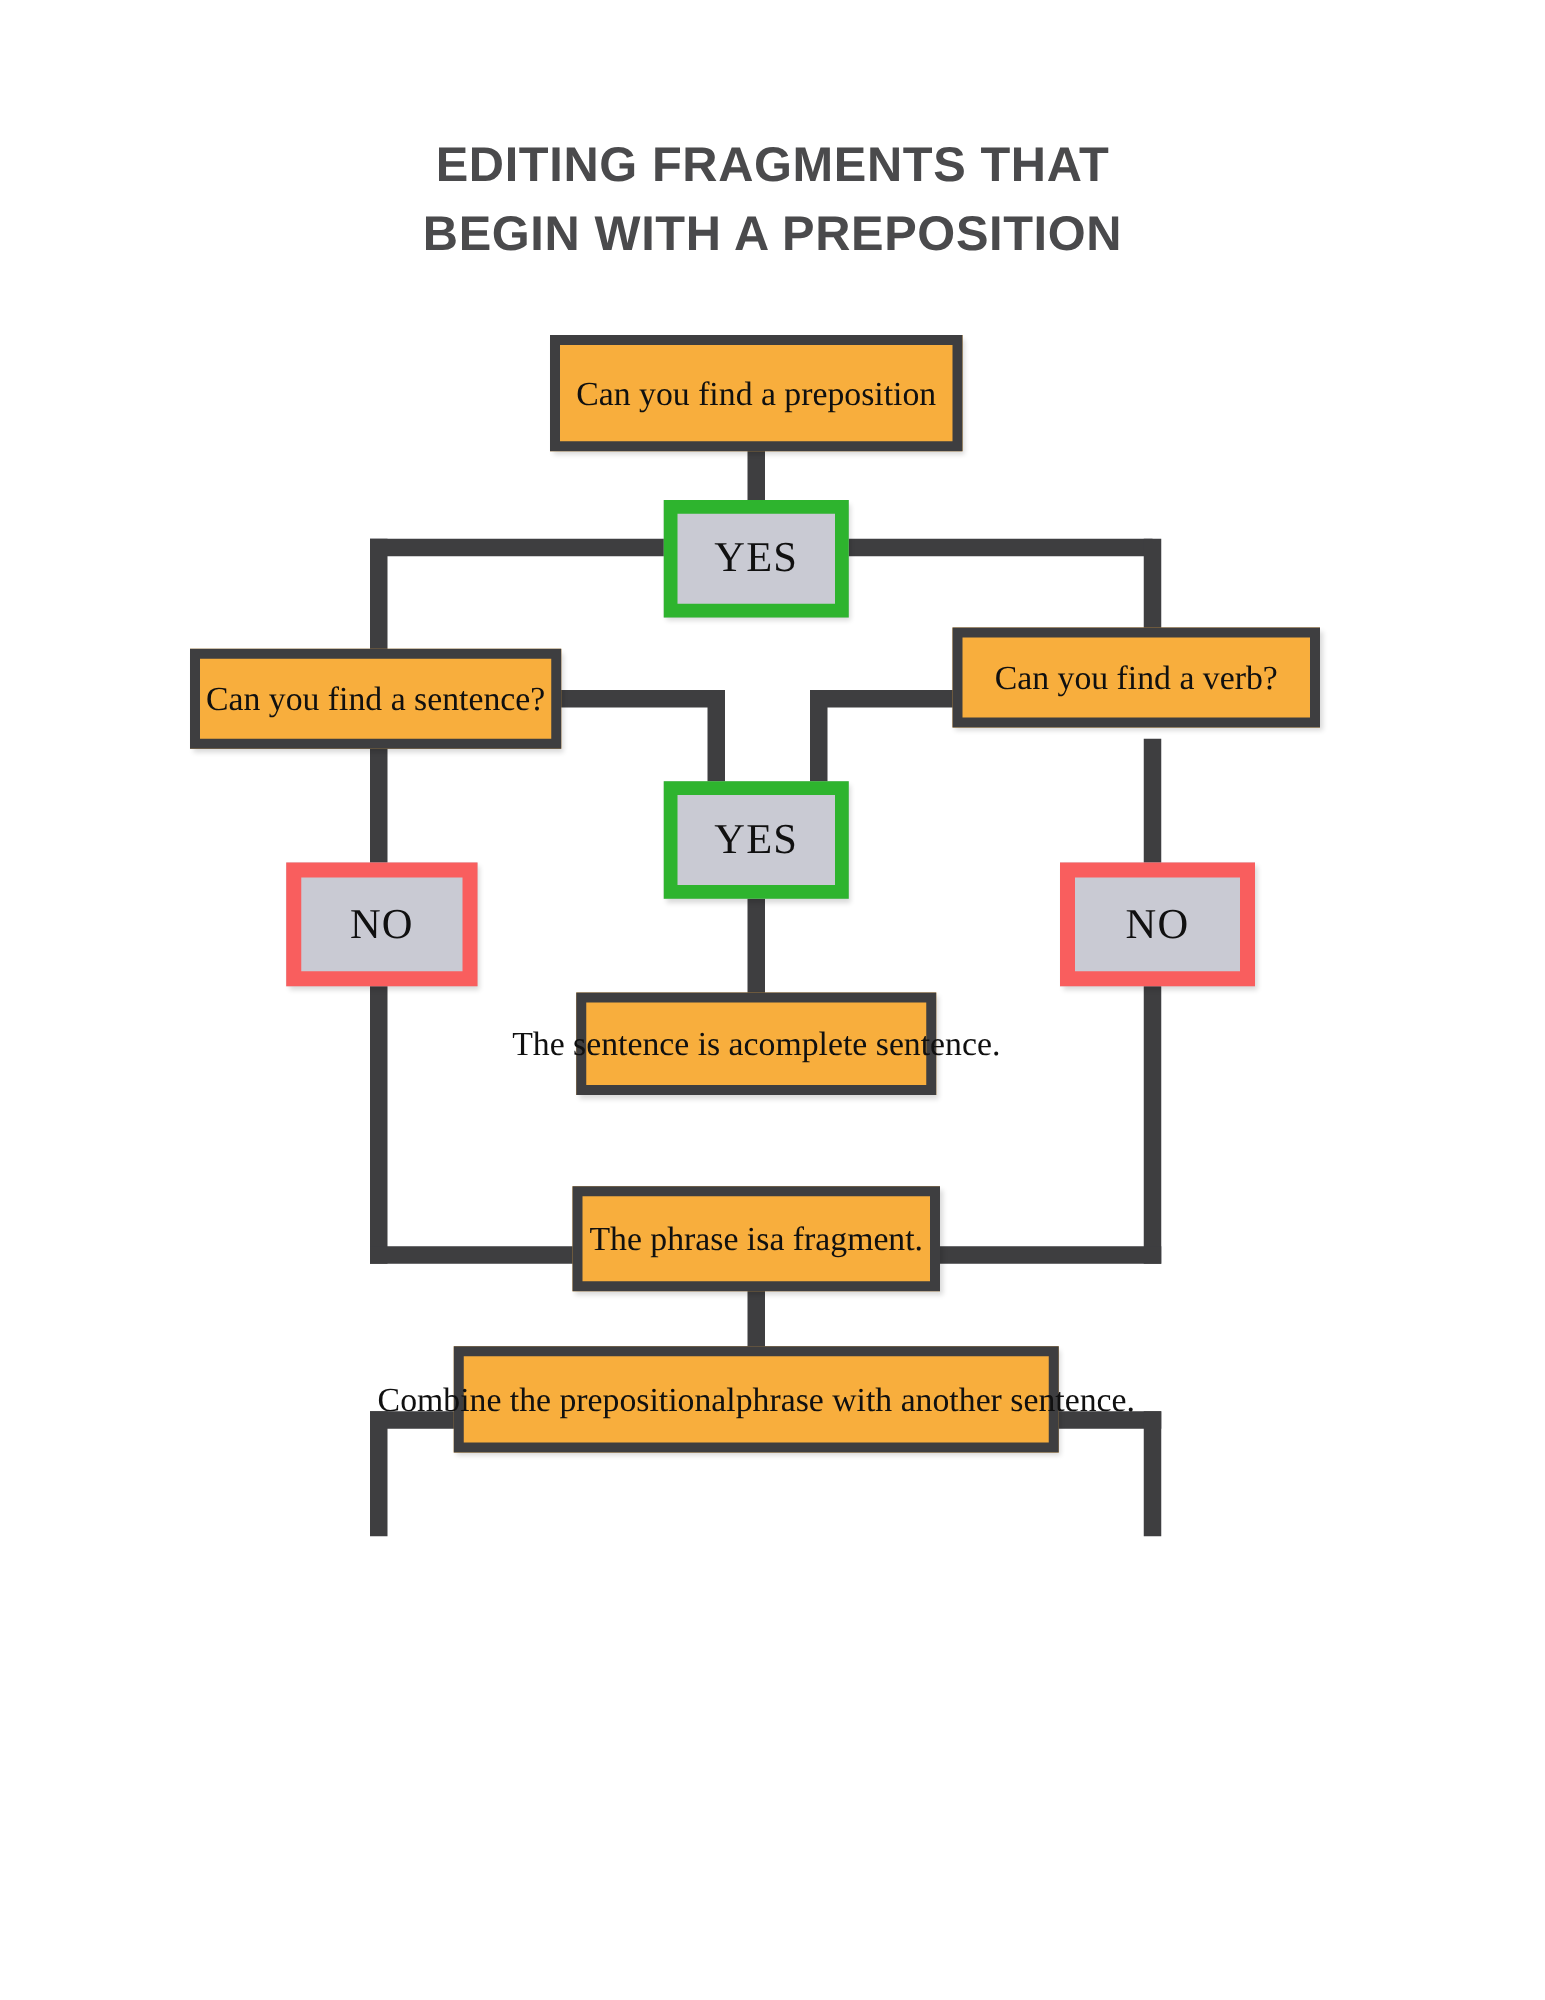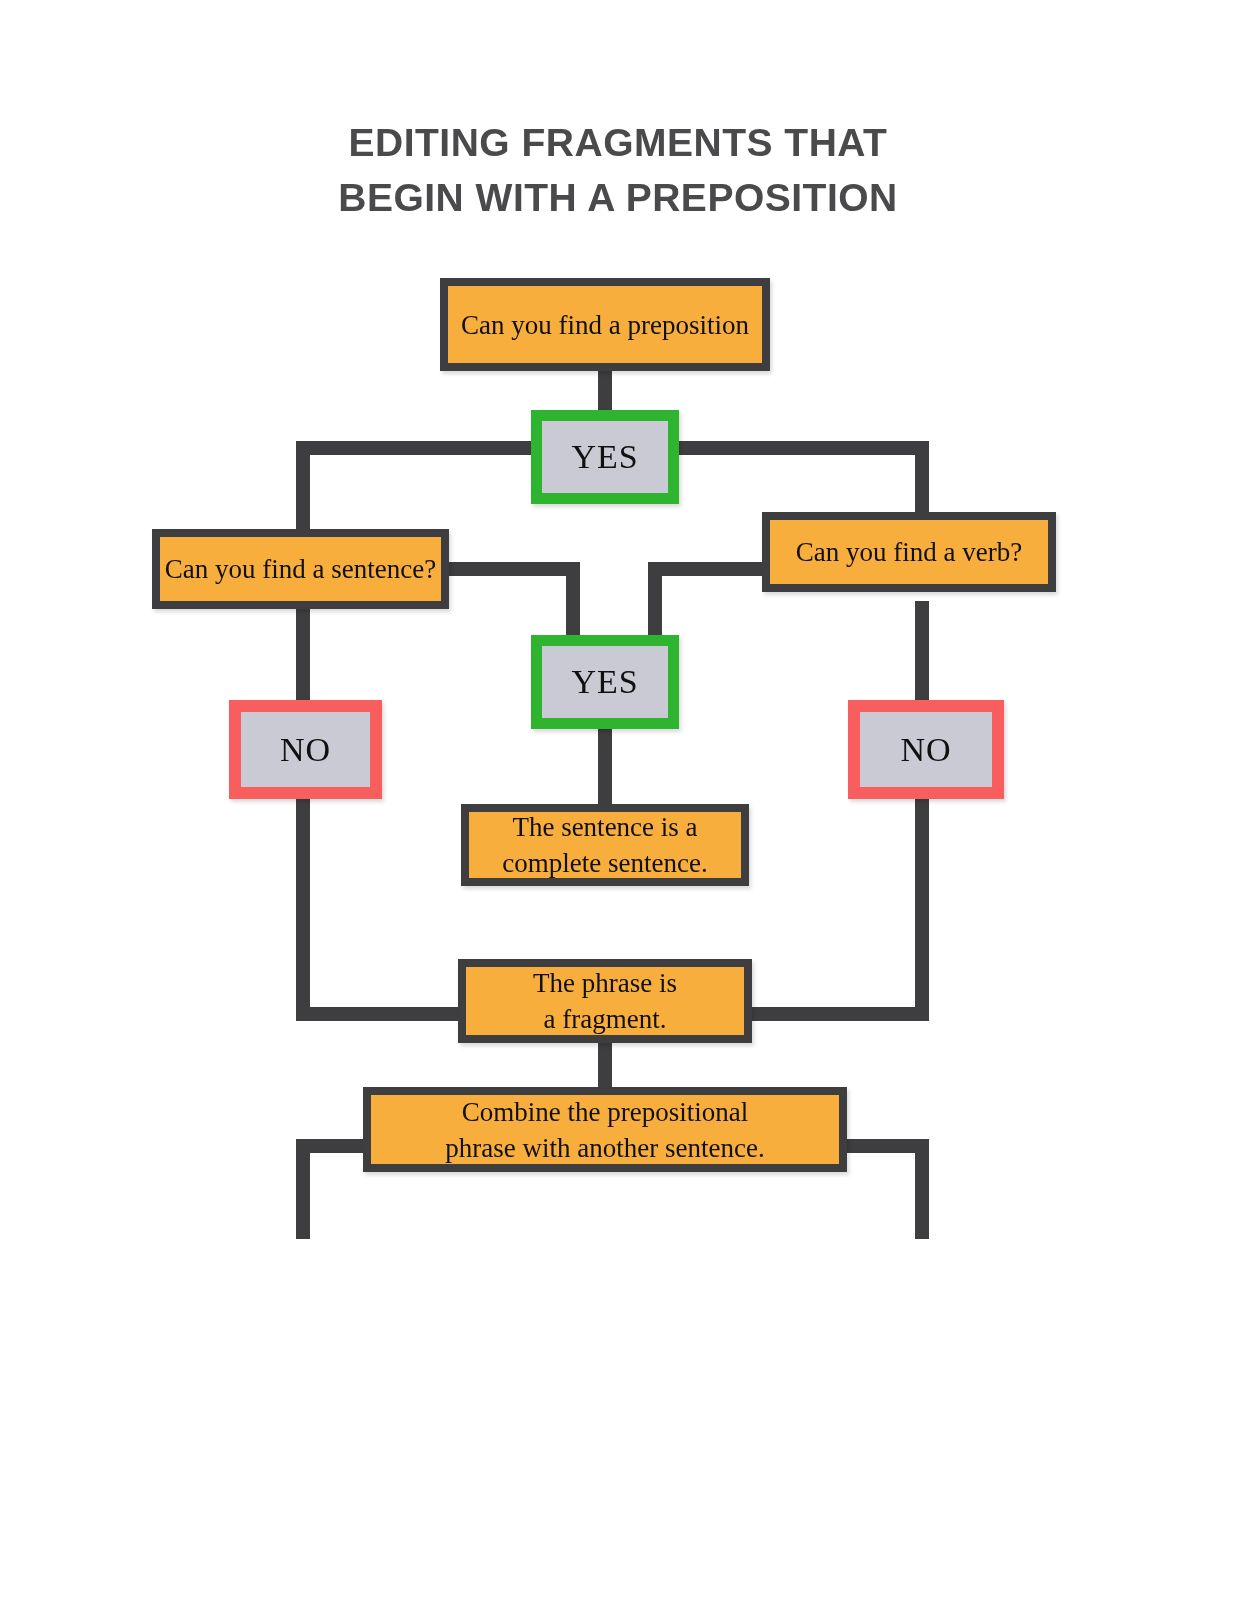--- a/index.html
+++ b/index.html
@@ -7,32 +7,32 @@
     --dark:#3E3E40;
     --green:#2EB42E;
     --red:#F95E5E;
     --gray-fill:#C9CAD3;
     --title-text:#4A4A4C;
     --page-bg:#FFFFFF;
   }
   *{margin:0;padding:0;box-sizing:border-box}
   html,body{background:#fff}
   body{font-family:"Liberation Serif",serif;color:#111}
-  .canvas{position:relative;width:1236px;height:1241px;background:var(--page-bg);overflow:hidden;margin:11px auto}
+  .canvas{position:relative;width:1236px;height:1241px;background:var(--page-bg);overflow:hidden;margin:1px auto}
   .title{
     position:absolute;left:0;top:104px;width:100%;
     text-align:center;
     font-family:"Liberation Sans",sans-serif;
     font-weight:700;font-size:39px;line-height:55px;
     color:var(--title-text);letter-spacing:.5px;
   }
   .line{position:absolute;background:var(--dark)}
   .node{
     position:absolute;
-    display:flex;flex-direction:column;align-items:center;justify-content:center;
+    display:flex;flex-direction:row;align-items:center;justify-content:center;
     text-align:center;
     font-size:27px;line-height:36px;color:#101010;
     box-shadow:2px 3px 4px rgba(0,0,0,.15);
   }
   .node .ln{display:block;white-space:nowrap}
   .orange{background:var(--orange);border:8px solid var(--dark)}
   .label-box{background:var(--gray-fill);font-weight:400;font-size:34px;letter-spacing:1px}
   .yes{border:11px solid var(--green)}
   .no{border:12px solid var(--red)}
   .or{border:12px solid var(--dark)}

